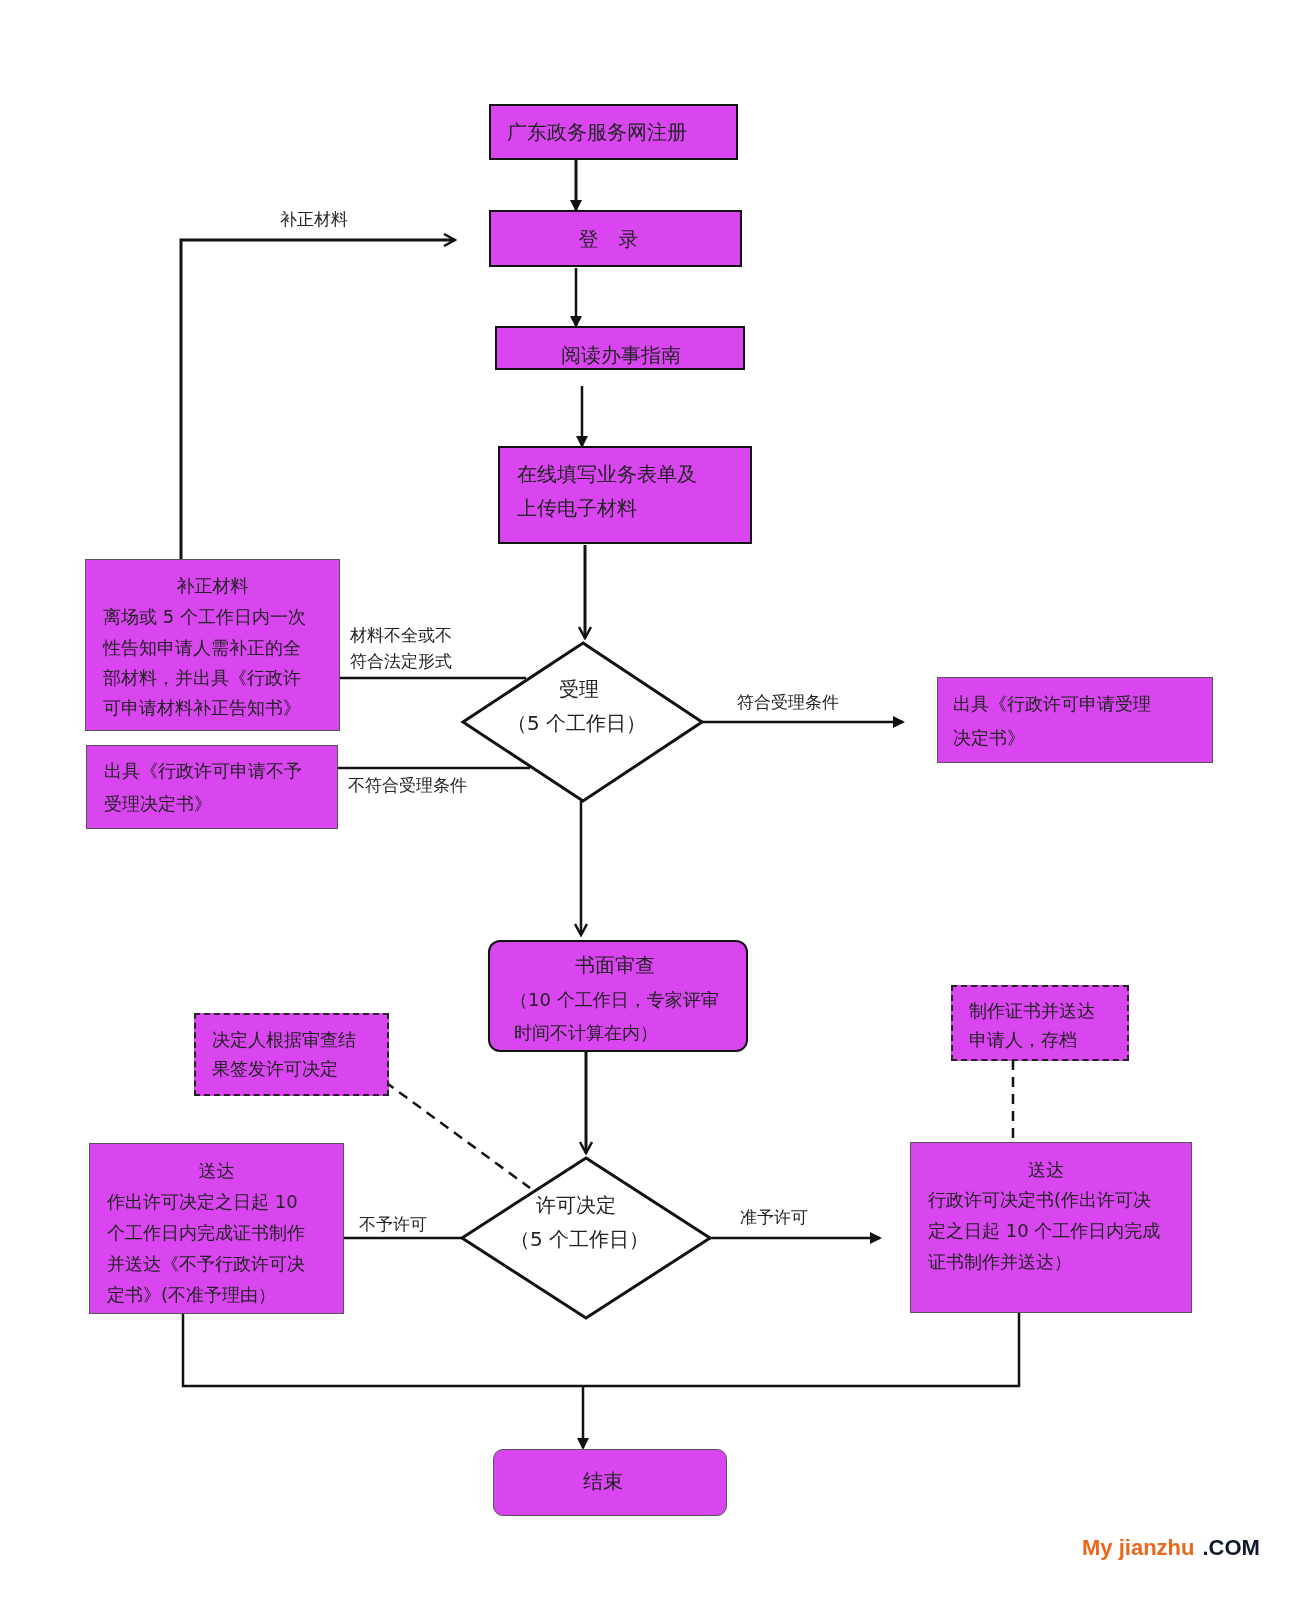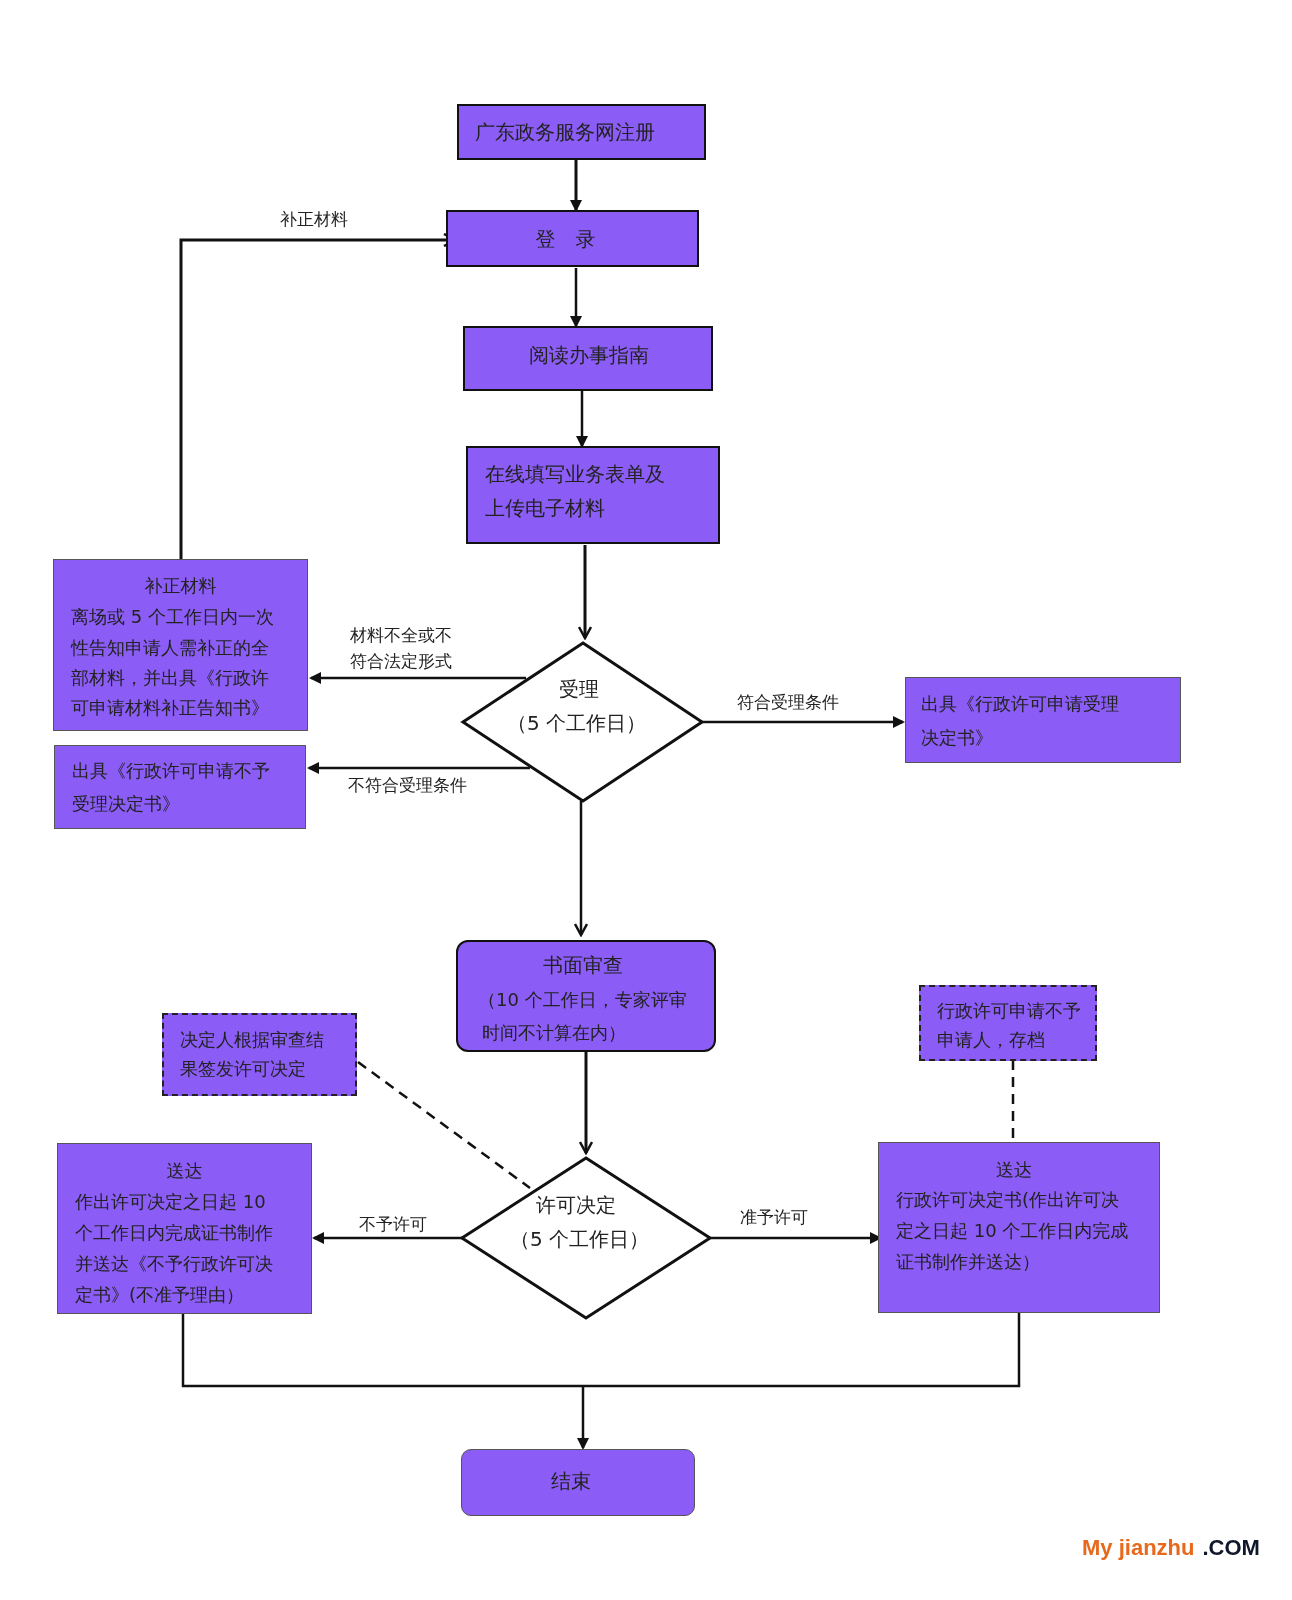--- a/index.html
+++ b/index.html
@@ -1,19 +1,19 @@
 <!DOCTYPE html>
 <html><head>
 <meta charset="utf-8">
 <style>
   html, body { margin: 0; padding: 0; background: #ffffff; }
   body { width: 1292px; height: 1600px; position: relative; overflow: hidden;
          font-family: "DejaVu Sans", "Liberation Sans", sans-serif; color: #222; }
   #canvas { position: absolute; left: 0; top: 0; }
-  .node { position: absolute; box-sizing: border-box; background: #8b5cf6; }
+  .node { position: absolute; box-sizing: border-box; background: #d946ef; margin-left: 32px; }
   .thick { border: 2.5px solid #111; }
   .thin { border: 1px solid #555; }
   .dashed { border: 2.5px dashed #222; }
   .rounded { border-radius: 12px; }
   .soft { border: 1px solid #555; border-radius: 10px; }
   .txt { position: absolute; white-space: pre; line-height: 1.55; }
   .center { text-align: center; }
   .f20 { font-size: 20px; }
   .f18 { font-size: 18px; }
   .lbl { position: absolute; font-size: 17px; white-space: pre; line-height: 1.6; color: #222; }
@@ -69,25 +69,25 @@
   <line x1="710" y1="1238" x2="880" y2="1238" stroke="#111" stroke-width="2.5" marker-end="url(#arr)"></line>
 
   <polyline points="183,1312 183,1386 1019,1386 1019,1312" fill="none" stroke="#111" stroke-width="2.5"></polyline>
   <line x1="583" y1="1386" x2="583" y2="1448" stroke="#111" stroke-width="2.5" marker-end="url(#arr)"></line>
 </svg>
 
 <div class="node thick" style="left:457px;top:104px;width:249px;height:56px;">
   <div class="txt f20" style="left:16px;top:11px;">广东政务服务网注册</div>
 </div>
 
-<div class="node thick" style="left:446px;top:210px;width:253px;height:57px;padding-left:48px;">
+<div class="node thick" style="left:457px;top:210px;width:253px;height:57px;padding-left:48px;">
   <div class="txt f20 center inner" style="top:12px;left:-14px;">登　录</div>
 </div>
 
-<div class="node thick" style="left:463px;top:326px;width:250px;height:65px;">
+<div class="node thick" style="left:463px;top:326px;width:250px;height:44px;">
   <div class="txt f20" style="left:64px;top:12px;">阅读办事指南</div>
 </div>
 
 <div class="node thick" style="left:466px;top:446px;width:254px;height:98px;">
   <div class="txt f20" style="left:17px;top:11px;">在线填写业务表单及</div>
   <div class="txt f20" style="left:17px;top:45px;">上传电子材料</div>
 </div>
 
 <div class="node thin" style="left:53px;top:559px;width:255px;height:172px;">
   <div class="txt f18 center inner" style="top:12px;">补正材料</div>
@@ -126,21 +126,21 @@
 
 <div class="node thin" style="left:57px;top:1143px;width:255px;height:171px;">
   <div class="txt f18 center inner" style="top:13px;">送达</div>
   <div class="txt f18" style="left:17px;top:44px;">作出许可决定之日起 10</div>
   <div class="txt f18" style="left:17px;top:75px;">个工作日内完成证书制作</div>
   <div class="txt f18" style="left:17px;top:106px;">并送达《不予行政许可决</div>
   <div class="txt f18" style="left:17px;top:137px;">定书》(不准予理由）</div>
 </div>
 
 <div class="node dashed" style="left:919px;top:985px;width:178px;height:76px;">
-  <div class="txt f18" style="left:16px;top:10px;">行政许可申请不予</div>
+  <div class="txt f18" style="left:16px;top:10px;">制作证书并送达</div>
   <div class="txt f18" style="left:16px;top:39px;">申请人，存档</div>
 </div>
 
 <div class="node thin" style="left:878px;top:1142px;width:282px;height:171px;">
   <div class="txt f18 center inner" style="top:13px;left:-10px;">送达</div>
   <div class="txt f18" style="left:17px;top:43px;">行政许可决定书(作出许可决</div>
   <div class="txt f18" style="left:17px;top:74px;">定之日起 10 个工作日内完成</div>
   <div class="txt f18" style="left:17px;top:105px;">证书制作并送达）</div>
 </div>
 

